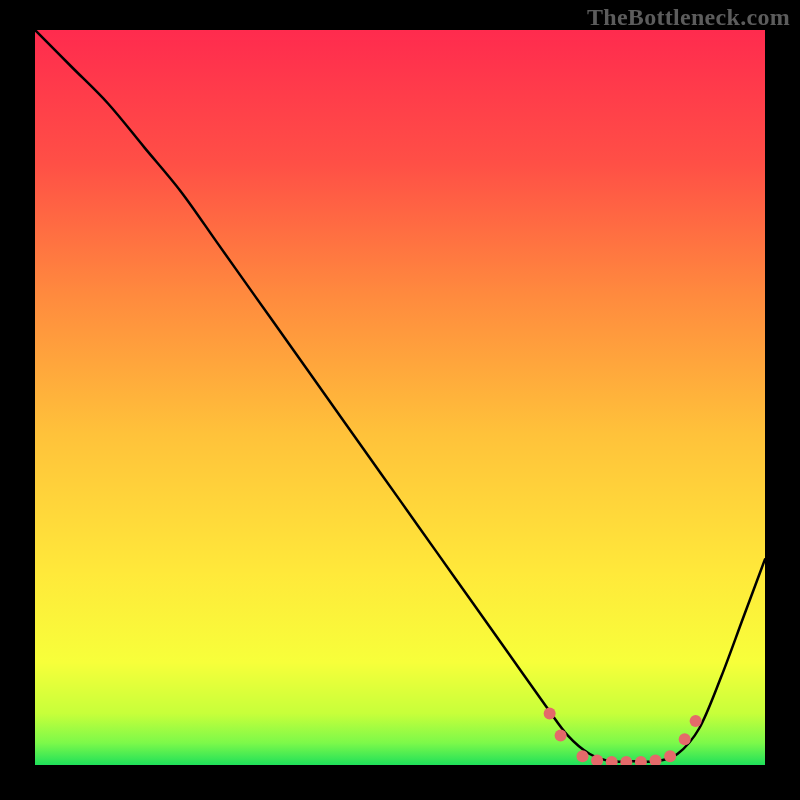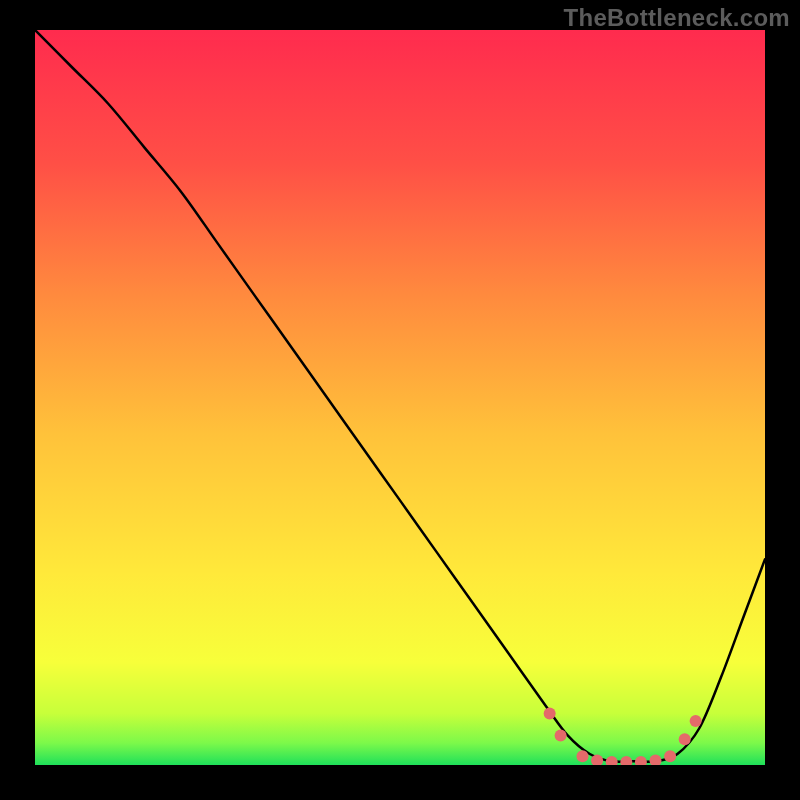--- a/index.html
+++ b/index.html
@@ -9,20 +9,21 @@
     height: 800px;
     background: #000000;
     overflow: hidden;
     font-family: Arial, Helvetica, sans-serif;
   }
   .frame {
     position: relative;
     width: 800px;
     height: 800px;
     background: #000000;
+    font-family: Liberation Serif, serif;
   }
   .watermark {
     position: absolute;
     top: 4px;
     right: 10px;
     color: #5c5c5c;
     font-size: 24px;
     font-weight: 600;
     letter-spacing: 0.3px;
     z-index: 10;

